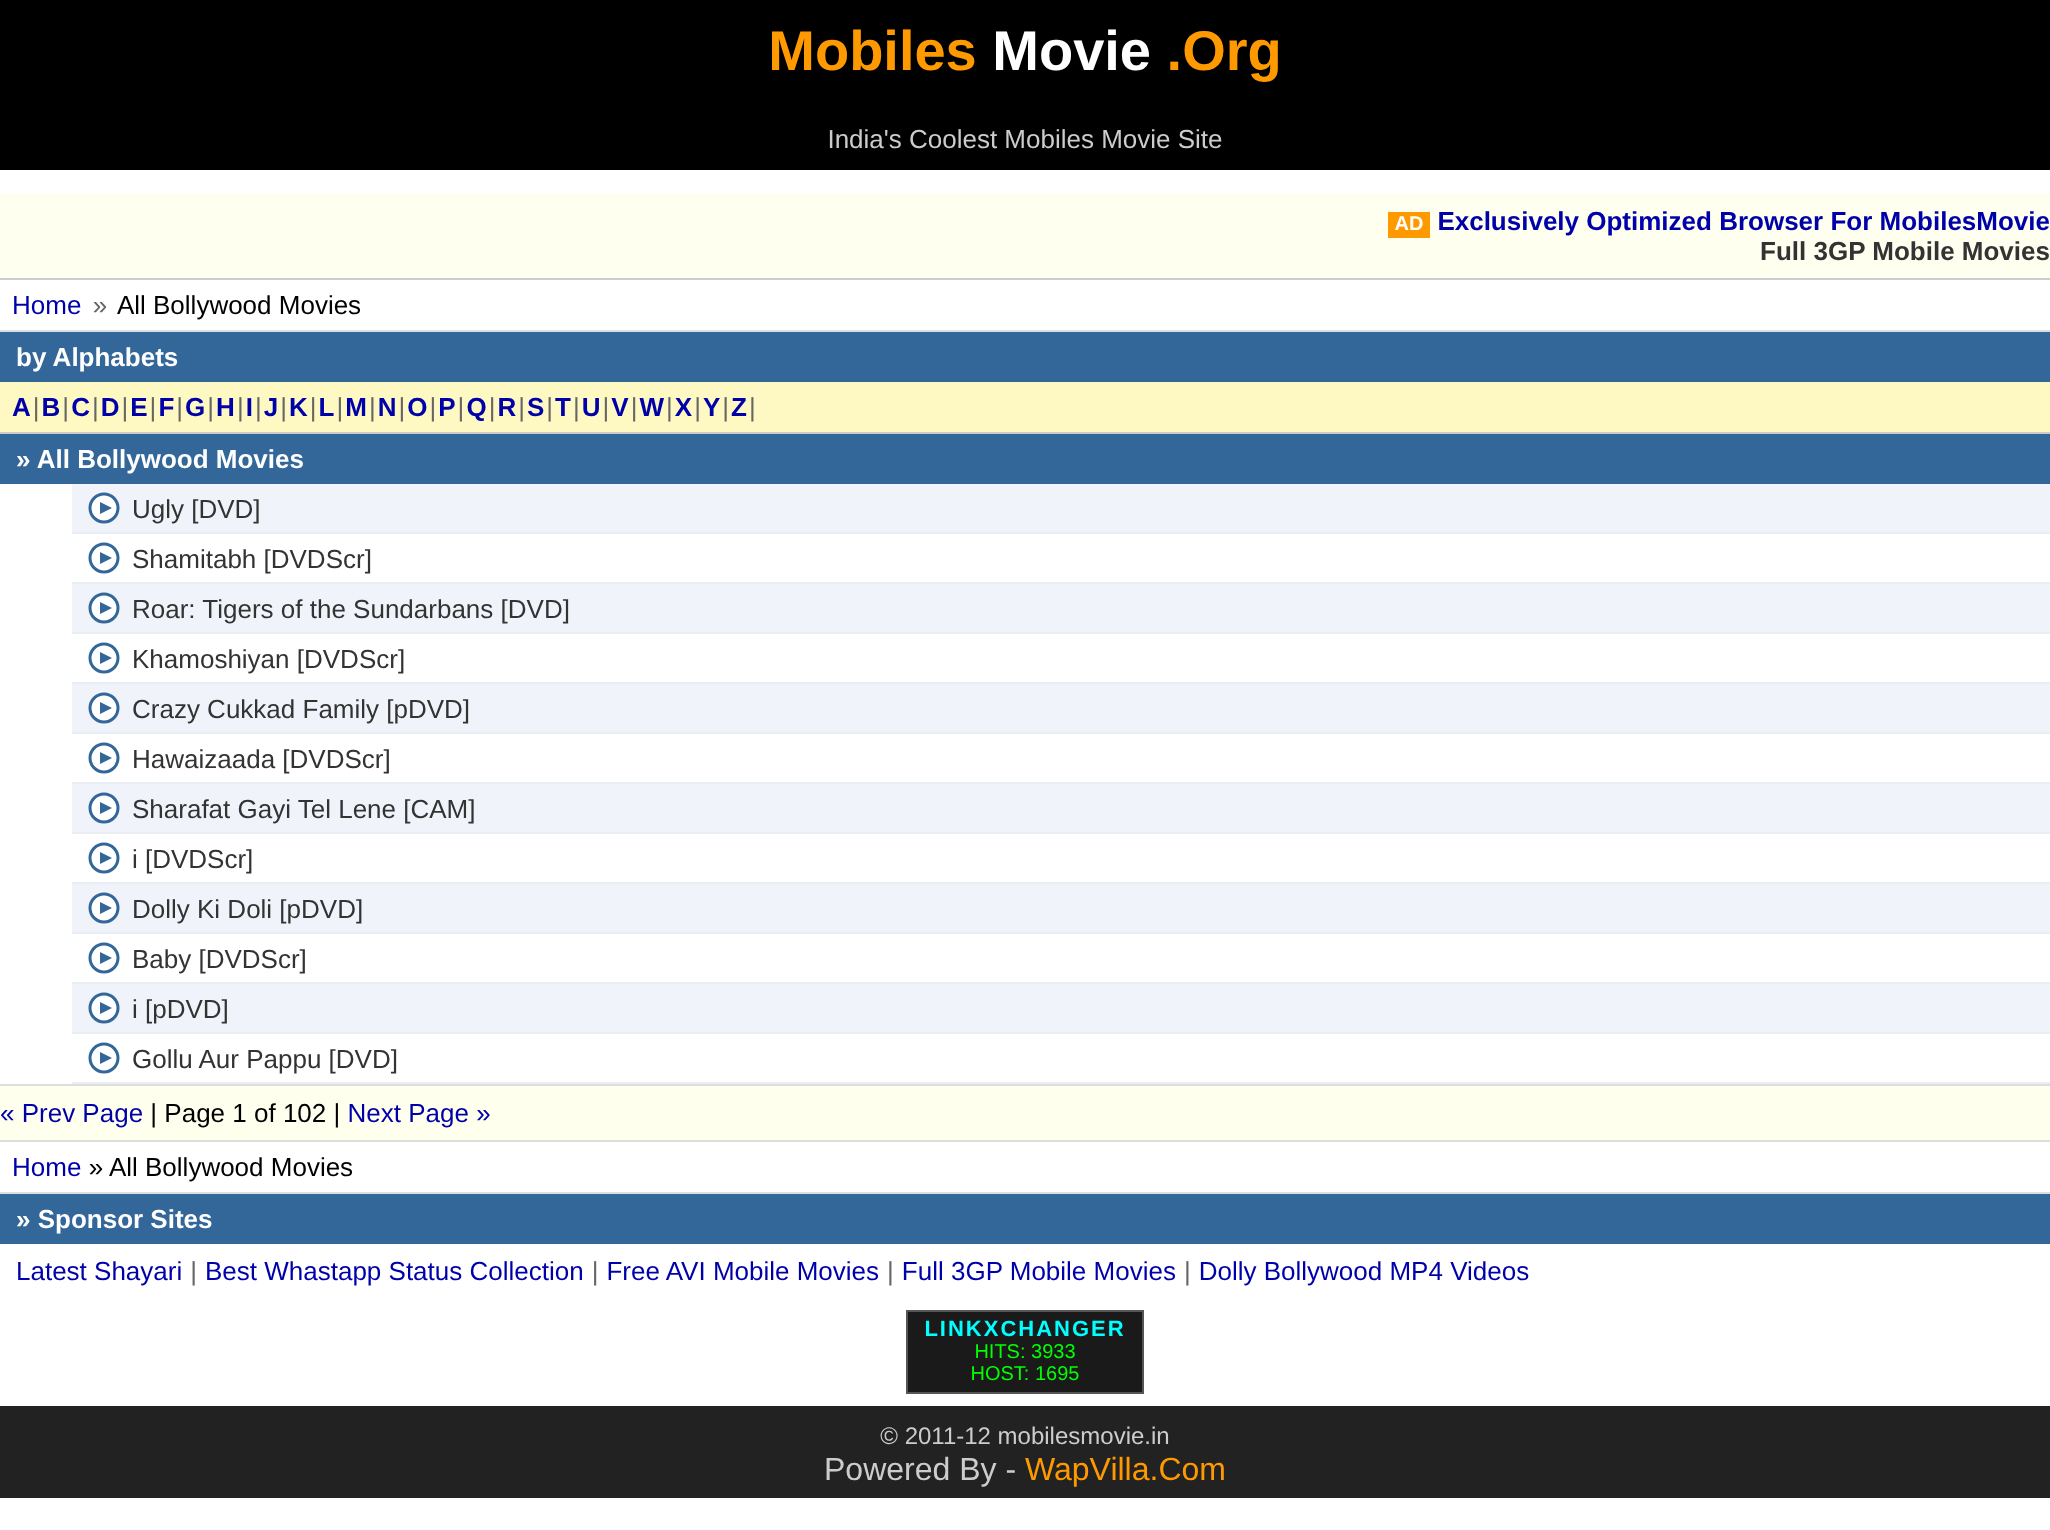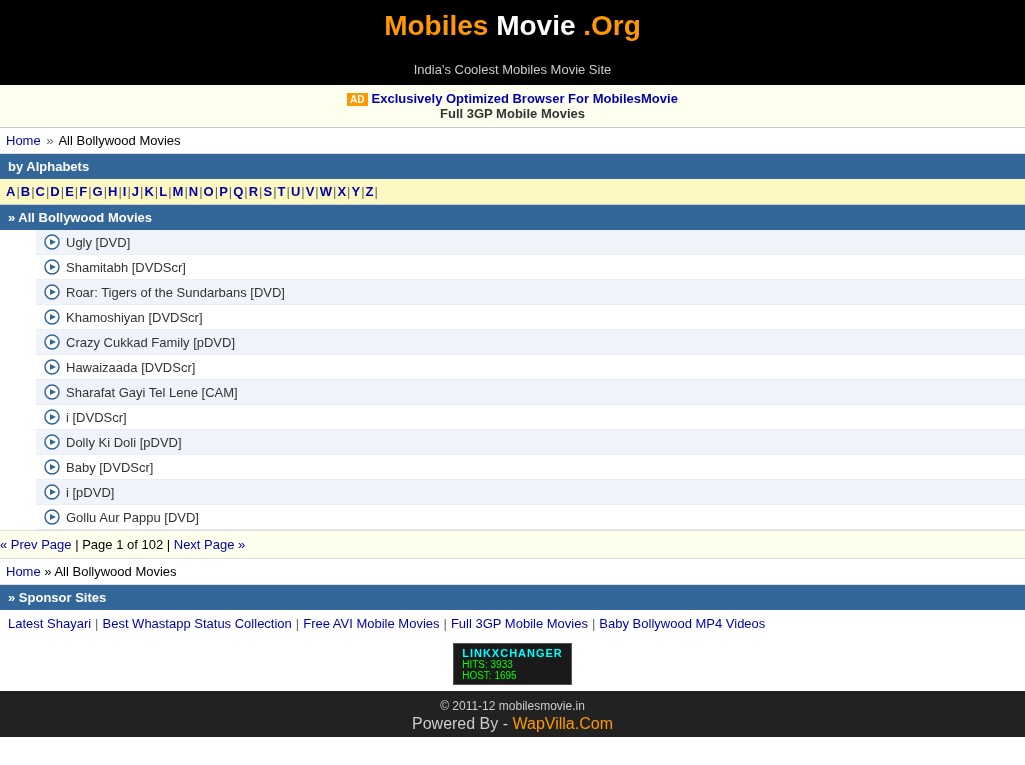--- a/index.html
+++ b/index.html
@@ -21,23 +21,24 @@
     #site-tagline {
       color: #ccc;
       font-size: 13px;
       margin-top: 20px;
     }
 
     
     #ad-bar {
       background: #fffff0;
       border-bottom: 1px solid #ccc;
-      text-align: center;
+      text-align: right;
       padding: 6px 0;
       font-size: 13px;
+      margin-top: 12px;
     }
     #ad-bar .ad-label {
       background: #f90;
       color: #fff;
       font-size: 10px;
       font-weight: bold;
       padding: 1px 3px;
       margin-right: 4px;
     }
     #ad-bar .ad-link { color: #00a; text-decoration: none; font-weight: bold; }
@@ -124,21 +125,21 @@
     
     #linkxchanger {
       text-align: center;
       padding: 6px 0;
     }
     .lx-banner {
       display: inline-block;
       background: #1a1a1a;
       border: 1px solid #555;
       padding: 3px 8px;
-      text-align: left;
+      text-align: center;
     }
     .lx-banner .lx-title { color: #0ff; font-size: 11px; font-weight: bold; letter-spacing: 1px; }
     .lx-banner .lx-stats { color: #0f0; font-size: 10px; }
 
     
     #footer {
       background: #222;
       color: #ccc;
       text-align: center;
       padding: 8px 0 4px;
@@ -300,21 +301,21 @@
 
 <div id="bottom-breadcrumb">
   <a href="#">Home</a>
   <span class="sep">»</span>
   <span>All Bollywood Movies</span>
 </div>
 
 <div id="sponsor-section">
   <div class="section-header">» Sponsor Sites</div>
   <div id="sponsor-links">
-    <a href="#">Latest Shayari</a><span class="sep">|</span><a href="#">Best Whastapp Status Collection</a><span class="sep">|</span><a href="#">Free AVI Mobile Movies</a><span class="sep">|</span><a href="#">Full 3GP Mobile Movies</a><span class="sep">|</span><a href="#">Baby Bollywood MP4 Videos</a>
+    <a href="#">Latest Shayari</a><span class="sep">|</span><a href="#">Best Whastapp Status Collection</a><span class="sep">|</span><a href="#">Free AVI Mobile Movies</a><span class="sep">|</span><a href="#">Full 3GP Mobile Movies</a><span class="sep">|</span><a href="#">Dolly Bollywood MP4 Videos</a>
   </div>
   <div id="linkxchanger">
     <div class="lx-banner">
       <div class="lx-title">LINKXCHANGER</div>
       <div class="lx-stats">HITS: 3933</div>
       <div class="lx-stats">HOST: 1695</div>
     </div>
   </div>
 </div>
 

